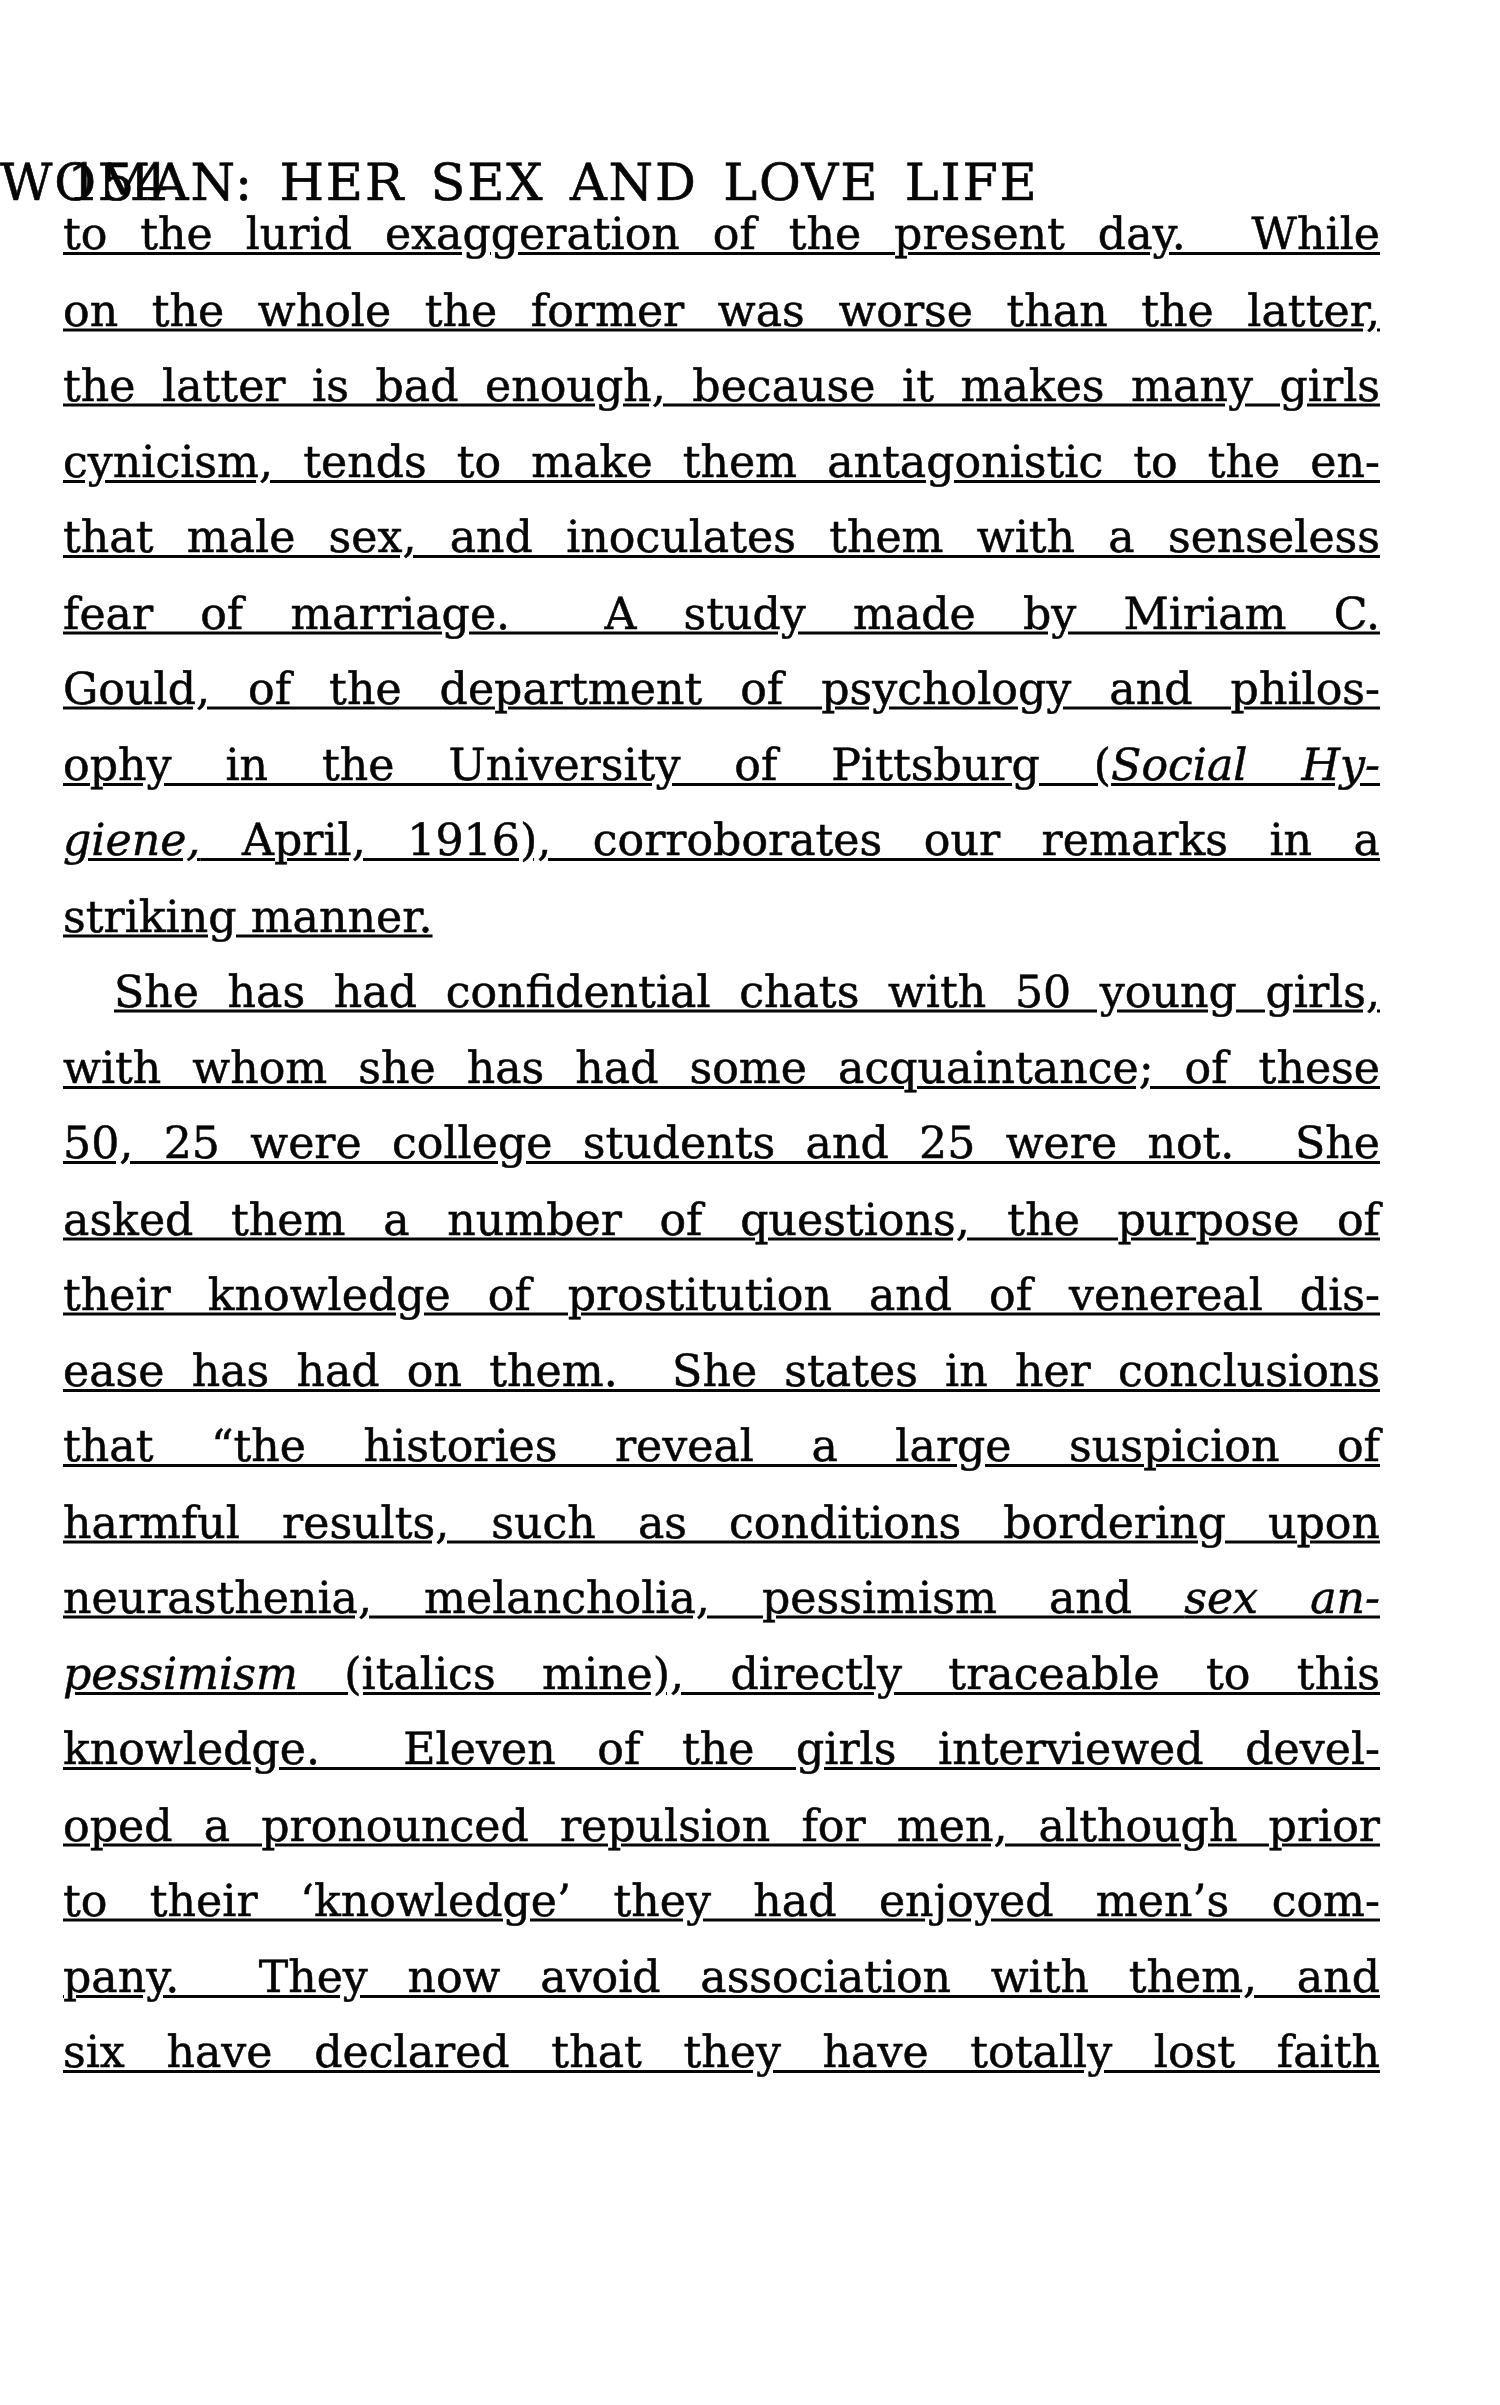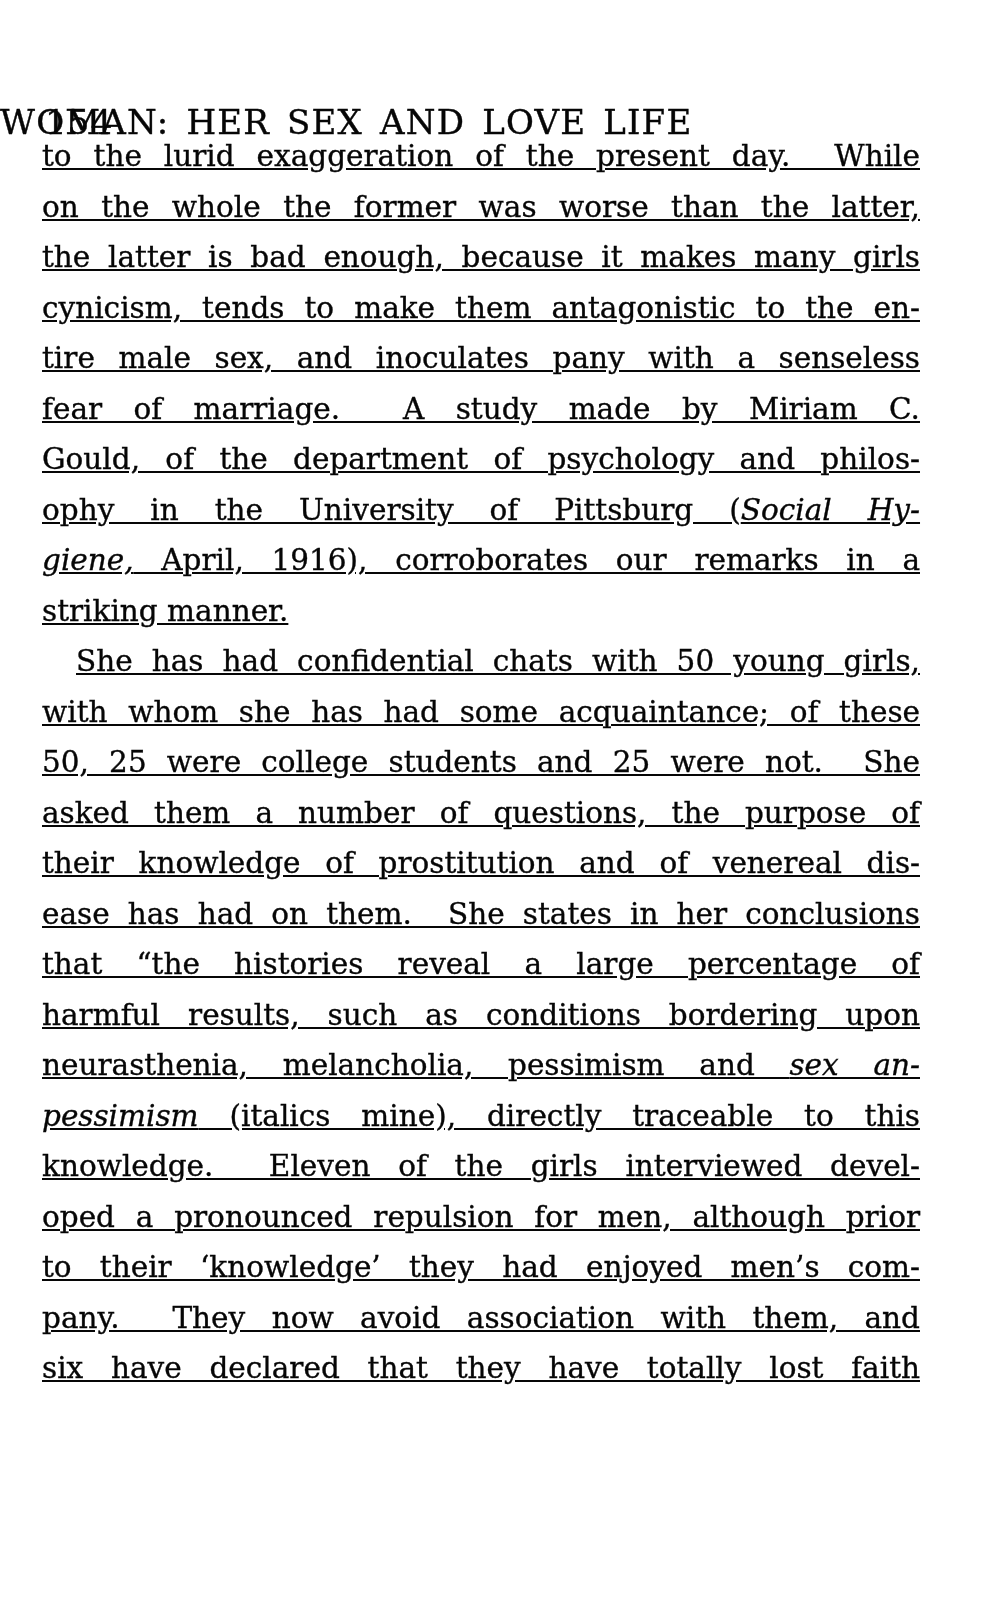--- a/index.html
+++ b/index.html
@@ -77,33 +77,33 @@
 <div class="page">
   <div class="header">
     <span class="pagenum">154</span>
     <div class="running-title">WOMAN: HER SEX AND LOVE LIFE</div>
   </div>
   <div class="textblock" id="text-block">
       <div class="line"><span>to the lurid exaggeration of the present day.  While</span></div>
       <div class="line"><span>on the whole the former was worse than the latter,</span></div>
       <div class="line"><span>the latter is bad enough, because it makes many girls</span></div>
       <div class="line"><span>cynicism, tends to make them antagonistic to the en-</span></div>
-      <div class="line"><span>tire male sex, and inoculates pany with a senseless</span></div>
+      <div class="line"><span>that male sex, and inoculates them with a senseless</span></div>
       <div class="line"><span>fear of marriage.  A study made by Miriam C.</span></div>
       <div class="line"><span>Gould, of the department of psychology and philos-</span></div>
       <div class="line"><span>ophy in the University of Pittsburg (</span><span class="it">Social Hy-</span></div>
       <div class="line"><span class="it">giene,</span><span> April, 1916), corroborates our remarks in a</span></div>
       <div class="line para-end"><span>striking manner.</span></div>
       <div class="line indent"><span>She has had confidential chats with 50 young girls,</span></div>
       <div class="line"><span>with whom she has had some acquaintance; of these</span></div>
       <div class="line"><span>50, 25 were college students and 25 were not.  She</span></div>
       <div class="line"><span>asked them a number of questions, the purpose of</span></div>
       <div class="line"><span>their knowledge of prostitution and of venereal dis-</span></div>
       <div class="line"><span>ease has had on them.  She states in her conclusions</span></div>
-      <div class="line"><span>that “the histories reveal a large percentage of</span></div>
+      <div class="line"><span>that “the histories reveal a large suspicion of</span></div>
       <div class="line"><span>harmful results, such as conditions bordering upon</span></div>
       <div class="line"><span>neurasthenia, melancholia, pessimism and </span><span class="it">sex an-</span></div>
       <div class="line"><span class="it">pessimism</span><span> (italics mine), directly traceable to this</span></div>
       <div class="line"><span>knowledge.  Eleven of the girls interviewed devel-</span></div>
       <div class="line"><span>oped a pronounced repulsion for men, although prior</span></div>
       <div class="line"><span>to their ‘knowledge’ they had enjoyed men’s com-</span></div>
       <div class="line"><span>pany.  They now avoid association with them, and</span></div>
       <div class="line"><span>six have declared that they have totally lost faith</span></div>
     </div>
 </div>

